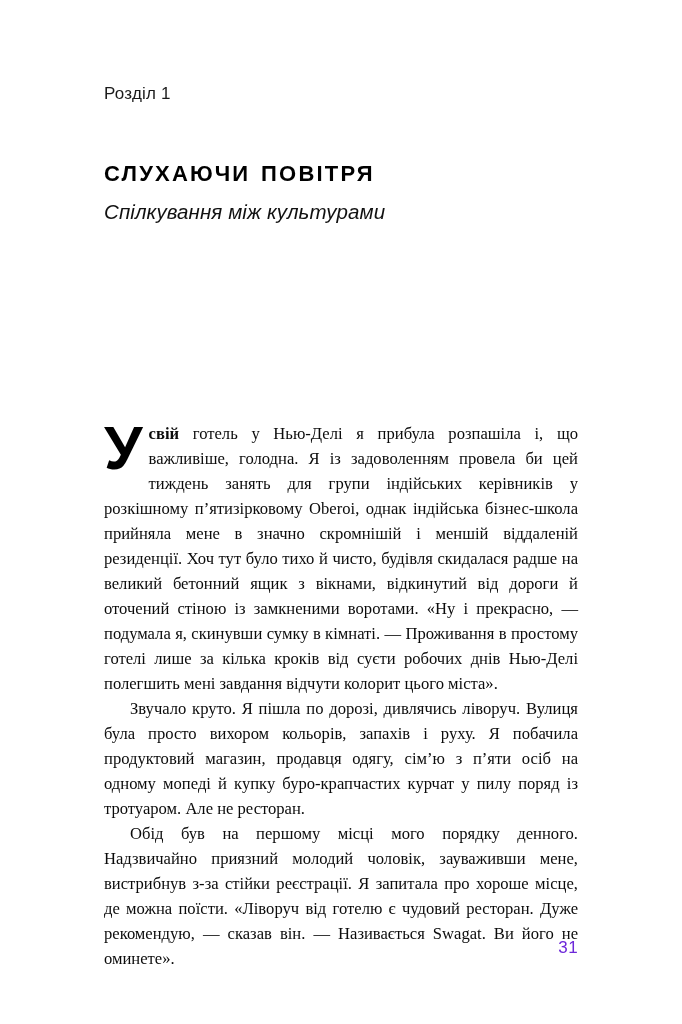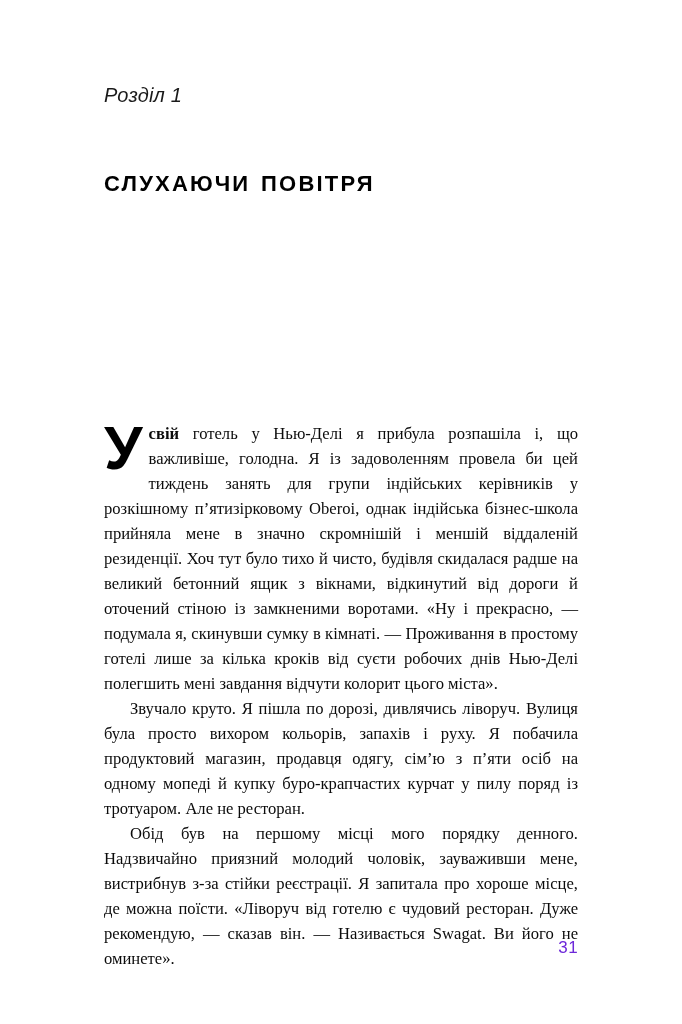--- a/index.html
+++ b/index.html
@@ -18,33 +18,32 @@
     overflow: hidden;
     -webkit-font-smoothing: antialiased;
   }
 
   
   .chapter-label {
     position: absolute;
     left: 104px;
     top: 84px;
     font-family: "Liberation Sans", "DejaVu Sans", sans-serif;
-    font-size: 20px;
+    font-size: 17px;
     font-weight: 400;
     color: #1a1a1a;
     letter-spacing: 0.2px;
     white-space: pre;
-    font-style: italic;
   }
 
   
   .chapter-title {
     position: absolute;
     left: 104px;
-    top: 142px;
+    top: 132px;
     font-family: "Liberation Sans", "DejaVu Sans", sans-serif;
     font-weight: 700;
     font-size: 31px;
     line-height: 36px;
     color: #000000;
     letter-spacing: 2.2px;
     font-variant: small-caps;
     text-transform: lowercase;
     white-space: pre;
   }
@@ -124,20 +123,21 @@
 </style>
 </head>
 <body>
 
 <div class="page">
 
   <div class="chapter-label">Розділ 1</div>
 
   <h1 class="chapter-title">Слухаючи повітря</h1>
 
+  <h2 class="chapter-subtitle">Спілкування між культурами</h2>
 
   <div class="body-block">
 
     <p class="first"><span class="dropcap">У</span><span class="lead-bold">свій</span><span> готель у Нью-Делі я прибула розпашіла і, що важливіше, голодна. Я із задоволенням провела би цей тиждень занять для групи індійських керівників у розкішному п’ятизірковому Oberoi, однак індійська бізнес-школа прийняла мене в значно скромнішій і меншій віддаленій резиденції. Хоч тут було тихо й чисто, будівля скидалася радше на великий бетонний ящик з вікнами, відкинутий від дороги й оточений стіною із замкненими воротами. «Ну і прекрасно, — подумала я, скинувши сумку в кімнаті. — Проживання в простому готелі лише за кілька кроків від суєти робочих днів Нью-Делі полегшить мені завдання відчути колорит цього міста».</span></p>
 
     <p>Звучало круто. Я пішла по дорозі, дивлячись ліворуч. Вулиця була просто вихором кольорів, запахів і руху. Я побачила продуктовий магазин, продавця одягу, сім’ю з п’яти осіб на одному мопеді й купку буро-крапчастих курчат у пилу поряд із тротуаром. Але не ресторан.</p>
 
     <p>Обід був на першому місці мого порядку денного. Надзвичайно приязний молодий чоловік, зауваживши мене, вистрибнув з-за стійки реєстрації. Я запитала про хороше місце, де можна поїсти. «Ліворуч від готелю є чудовий ресторан. Дуже рекомендую, — сказав він. — Називається Swagat. Ви його не оминете».</p>
 
   </div>

